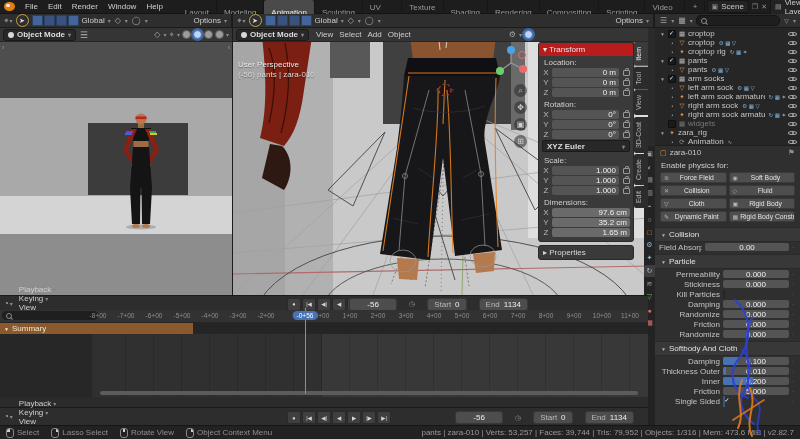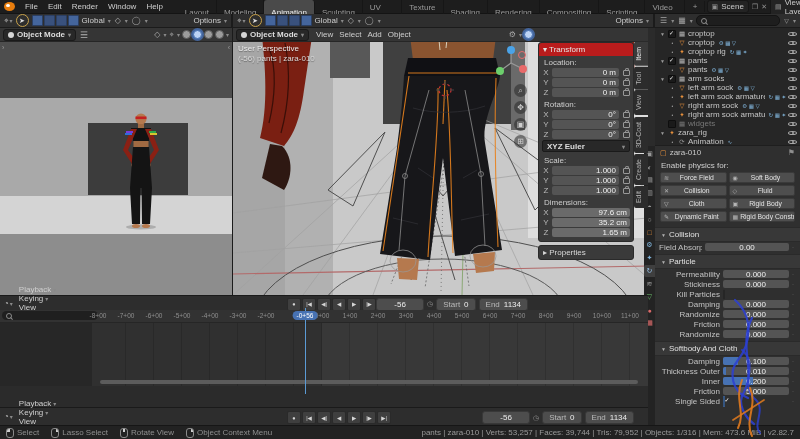--- a/index.html
+++ b/index.html
@@ -40,21 +40,21 @@
   #vp-left{left:0;top:28px;width:233px;height:267px;border-right:1px solid #1b1b1b;box-sizing:border-box;}
   #vp-center{left:233px;top:28px;width:415px;height:267px;}
   .vp-header{position:absolute;left:0;top:0;right:0;height:13px;background:#353535;display:flex;align-items:center;gap:4px;padding:0 3px;z-index:5;border-bottom:1px solid #262626;}
   .mode-dd{display:flex;align-items:center;gap:3px;background:#282828;border:1px solid #1a1a1a;border-radius:3px;padding:0 4px;height:10px;color:#ddd;font-weight:bold;}
   .modeball{width:6px;height:6px;border-radius:50%;background:#d8d8d8;}
   .vmenu{color:#cfcfcf;padding:0 3px;}
   .hamburger{color:#b5b5b5;font-size:9px;}
   .vp-right-icons{margin-left:auto;display:flex;align-items:center;gap:2px;}
   .shadeball{width:7px;height:7px;border-radius:50%;background:#9c9c9c;border:1px solid #5a5a5a;}
   .shadeball.active{background:#bcd3f5;border-color:#4772b3;box-shadow:0 0 0 2px #44659c;}
-  .overlay-text{position:absolute;left:5px;top:16px;z-index:4;color:#ececec;line-height:10px;text-shadow:0 1px 1px rgba(0,0,0,.4);}
+  .overlay-text{position:absolute;left:5px;top:32px;z-index:4;color:#ececec;line-height:10px;text-shadow:0 1px 1px rgba(0,0,0,.4);}
   .overlay-text .l2{color:#dadada;}
   .edge-arrow{position:absolute;z-index:4;color:#9a9a9a;font-size:7px;}
   
   #npanel{position:absolute;right:14px;top:14px;width:96px;z-index:6;color:#d2d2d2;}
   .panel{background:#3a3a3a;border:1px solid #2a2a2a;border-radius:3px;margin-bottom:3px;padding-bottom:3px;}
   .panel-head{background:#b91c1c;border-radius:3px 3px 0 0;padding:2px 4px;color:#e4e4e4;}
   .grp-label{padding:2px 5px 1px;color:#cfcfcf;}
   .trow{display:flex;align-items:center;gap:2px;padding:0 3px;margin-bottom:1px;}
   .trow .ax{width:8px;text-align:center;color:#b9b9b9;}
   .numfield{flex:1;background:#545454;border-radius:2px;height:9px;display:flex;align-items:center;justify-content:flex-end;padding:0 3px;color:#f0f0f0;}
@@ -113,21 +113,21 @@
   .pcb{width:7px;height:7px;border-radius:1.5px;background:#3c3c3c;border:1px solid #262626;position:relative;flex:none;}
   .pcb.on{background:#4772b3;border-color:#35557f;}
   .pcb.on::after{content:"✓";position:absolute;left:0.5px;top:-1px;font-size:6px;color:#fff;}
   
   #dopesheet{left:0;top:295px;width:648px;height:112px;background:#2b2b2b;border-top:1px solid #1a1a1a;box-sizing:border-box;}
   .tl-header{display:flex;align-items:center;gap:4px;height:14px;padding:0 4px;background:#2d2d2d;position:relative;}
   .edicon{display:flex;align-items:center;gap:1px;color:#b5b5b5;}
   .tlmenu{color:#cfcfcf;display:flex;align-items:center;gap:2px;padding:0 2px;}
   .pbgroup{position:absolute;left:287px;top:1.5px;display:flex;gap:1px;}
   .pbtn{min-width:10px;height:11px;background:#3f3f3f;border:1px solid #2a2a2a;border-radius:2px;color:#d5d5d5;display:flex;align-items:center;justify-content:center;font-size:5.5px;padding:0 1px;}
-  .framefields{position:absolute;right:14px;top:1.5px;display:flex;gap:3px;align-items:center;}
+  .framefields{position:absolute;right:14px;top:1.5px;display:flex;gap:12px;align-items:center;}
   .ffield{height:11px;background:#4d4d4d;border:1px solid #383838;border-radius:3px;display:flex;align-items:center;justify-content:center;padding:0 6px;color:#ededed;}
   .ffield.frame{width:34px;}
   .ffield .flab{color:#b9b9b9;margin-right:4px;}
   #ds-ruler-row{position:relative;height:12px;background:#323232;border-bottom:1px solid #262626;}
   #ds-search{position:absolute;left:2px;top:1px;width:88px;height:9px;background:#1f1f1f;border-radius:5px;display:flex;align-items:center;padding:0 4px;gap:3px;}
   .rlabel{position:absolute;top:2px;transform:translateX(-50%);color:#8f8f8f;font-size:6.5px;}
   #cf-pill{position:absolute;top:1px;transform:translateX(-50%);background:#4772b3;color:#fff;border-radius:5px;padding:1px 4px;font-size:6.5px;z-index:3;}
   #ds-summary{position:relative;height:11px;background:rgba(0,0,0,.12);}
   #summary-sel{position:absolute;left:0;top:0;width:193px;height:11px;background:#8a5a2e;display:flex;align-items:center;gap:3px;padding:0 4px;color:#f2e4d4;box-sizing:border-box;}
   #ds-tracks{position:relative;height:63px;background:#383838;}
@@ -800,20 +800,26 @@
         <span class="rlabel" style="left: 406px;">3+00</span>
         <span class="rlabel" style="left: 434px;">4+00</span>
         <span class="rlabel" style="left: 462px;">5+00</span>
         <span class="rlabel" style="left: 490px;">6+00</span>
         <span class="rlabel" style="left: 518px;">7+00</span>
         <span class="rlabel" style="left: 546px;">8+00</span>
         <span class="rlabel" style="left: 574px;">9+00</span>
         <span class="rlabel" style="left: 602px;">10+00</span>
         <span class="rlabel" style="left: 630px;">11+00</span>
       </div>
+    <div id="ds-summary">
+      <span id="summary-sel">
+        <span style="font-size:5px;color:#f2e4d4;">▼</span>
+        <span>Summary</span>
+      </span>
+    </div>
     <div id="ds-tracks">
       <div id="ds-grid"></div>
       <div id="ds-prezero"></div>
       <div id="ds-channelcol"></div>
       <div id="ds-scroll"></div>
     </div>
     <div id="playhead"></div>
   </div>
 
   <div id="timeline-strip" class="abs">

